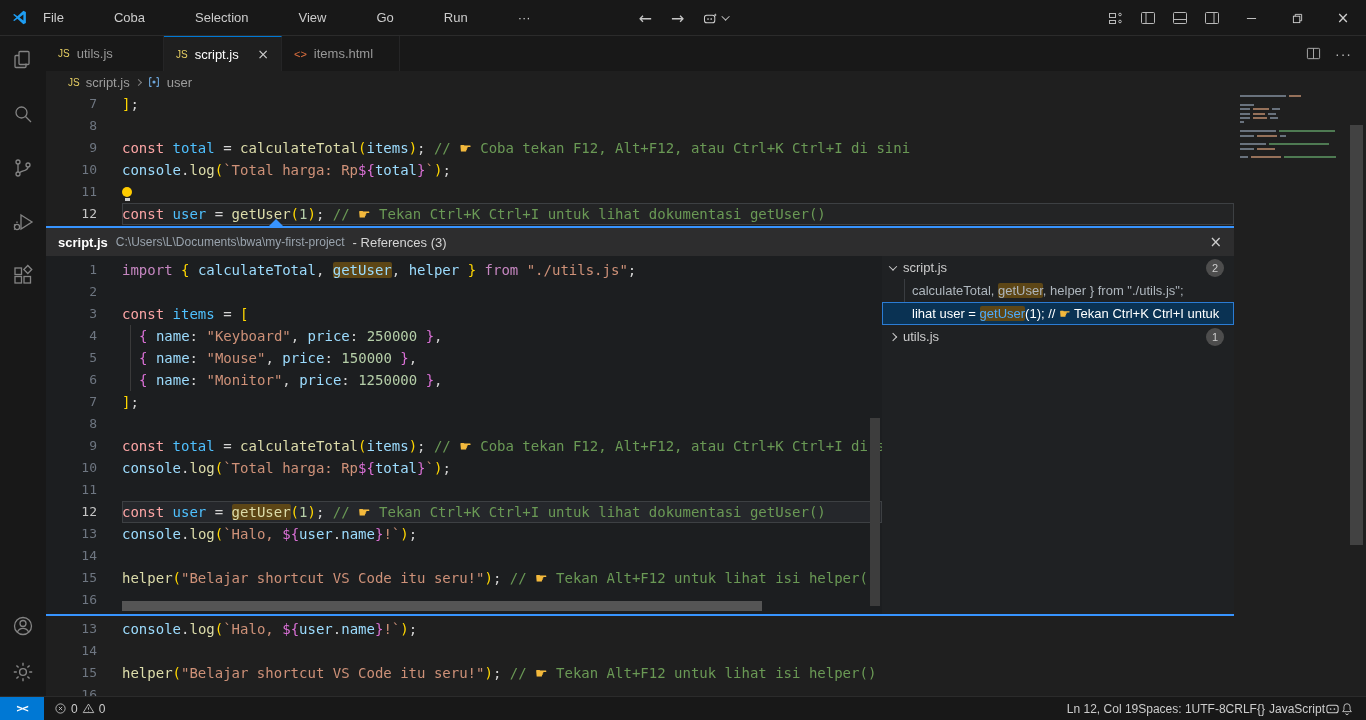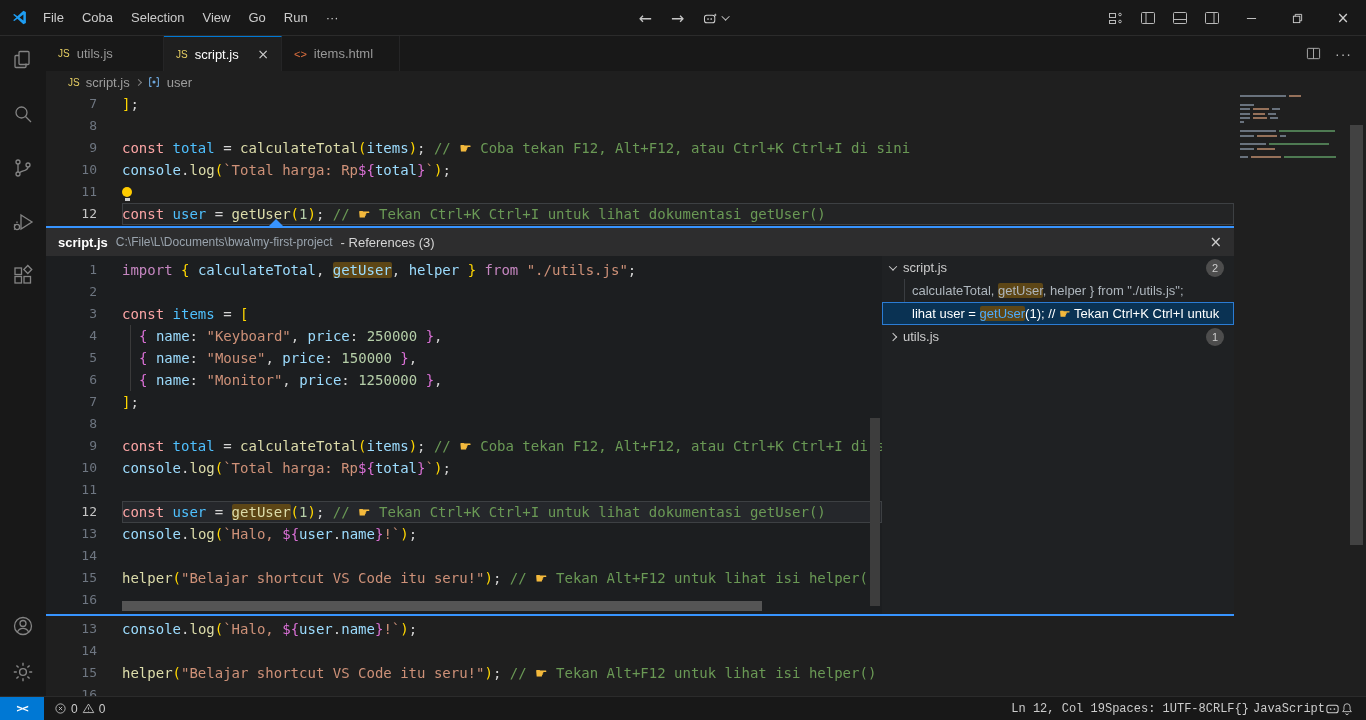--- a/index.html
+++ b/index.html
@@ -4,21 +4,21 @@
 <style>
   * { margin:0; padding:0; box-sizing:border-box; }
   html,body { width:1366px; height:720px; overflow:hidden; background:#1f1f1f;
     font-family:"Liberation Sans", sans-serif; }
   .app { position:relative; width:1366px; height:720px; background:#1f1f1f; }
 
   
   .titlebar { position:absolute; left:0; top:0; width:1366px; height:36px;
     background:#181818; border-bottom:1px solid #2b2b2b; display:flex; align-items:center; }
   .logo { margin:0 6px 0 11px; flex:0 0 auto; }
-  .menus { display:flex; align-items:center; }
+  .menus { display:flex; align-items:center;gap:32px; }
   .menu-item { color:#cccccc; font-size:13px; padding:4px 9px; border-radius:5px; cursor:default; }
   .centerwrap { position:absolute; left:50%; top:0; height:36px; transform:translateX(-50%);
     display:flex; align-items:center; gap:9px; }
   .navbtn { color:#c5c5c5; font-size:16px; padding:0 5px; font-family:"DejaVu Sans",sans-serif; }
   .cmdcenter { width:520px; height:24px; background:#2c2c2c; border:1px solid #4a4a4a; border-radius:6px;
     display:flex; align-items:center; justify-content:center; gap:6px; color:#c0c0c0; font-size:13px; }
   .copilot-btn { display:flex; align-items:center; gap:5px; padding:2px 4px; }
   .chev { display:inline-block; width:6px; height:6px; border-right:1.4px solid #bdbdbd; border-bottom:1.4px solid #bdbdbd; }
   .chev.down { transform:rotate(45deg) translate(-1px,-1px); }
   .chev.right { transform:rotate(-45deg); }
@@ -108,21 +108,21 @@
   .rp.match { background:#5d4616; border-radius:2px; }
   .rp.matchsel { background:#5d4616; color:#4daafc; border-radius:2px; }
   .rp.hand { color:#f3b93c; font-family:"DejaVu Sans",sans-serif; }
 
   
   .statusbar { position:absolute; left:0; top:696px; width:1366px; height:24px; background:#181818;
     border-top:1px solid #2b2b2b; display:flex; align-items:center; color:#cccccc; font-size:12px; }
   .remote { width:44px; height:24px; background:#0078d4; color:#ffffff; display:flex; align-items:center;
     justify-content:center; font-weight:700; font-size:11px; font-family:"DejaVu Sans Mono",monospace; letter-spacing:-1px; }
   .sb-left { display:flex; align-items:center; gap:5px; margin-left:10px; }
-  .sb-right { margin-left:auto; display:flex; align-items:center; padding-right:12px;font-family:Liberation Mono, monospace; }
+  .sb-right { margin-left:auto; display:flex; align-items:center; padding-right:12px; }
   .sb-item { display:flex; align-items:center; gap:4px; }
 </style>
 </head>
 <body>
 
 <div class="app">
 
   <div class="titlebar">
     <svg class="logo" width="17" height="17" viewBox="0 0 24 24">
       <path d="M17.5 2.5L9 10.3 4.8 7 3 8l4.7 4L3 16l1.8 1 4.2-3.3 8.5 7.8 3.5-1.7V4.2z" fill="#1e9df2"></path>
@@ -359,21 +359,21 @@
             <i class="m-g" style="width: 52px;"></i>
           </div>
           <div class="mrow"></div>
         </div>
       <div class="sb-main"></div>
 
       <div class="peek">
         <div class="anchor"></div>
         <div class="peek-header">
           <span class="peek-title">script.js</span>
-          <span class="peek-path">C:\File\L\Documents\bwa\my-first-project</span>
+          <span class="peek-path">C:\Users\L\Documents\bwa\my-first-project</span>
           <span class="peek-suffix">- References (3)</span>
           <span class="peek-close">×</span>
         </div>
         <div class="peek-body">
           <div class="peek-editor">
             <div>
                 <div class="cline">
                   <span class="ln">1</span>
                   <span class="lc"><span class="tk ctrl">import</span><span class="tk pun"> </span><span class="tk b1">{</span><span class="tk pun"> </span><span class="tk var">calculateTotal</span><span class="tk pun">, </span><span class="tk var hl">getUser</span><span class="tk pun">, </span><span class="tk var">helper</span><span class="tk pun"> </span><span class="tk b1">}</span><span class="tk pun"> </span><span class="tk ctrl">from</span><span class="tk pun"> </span><span class="tk str">"./utils.js"</span><span class="tk pun">;</span></span>
                 </div>

